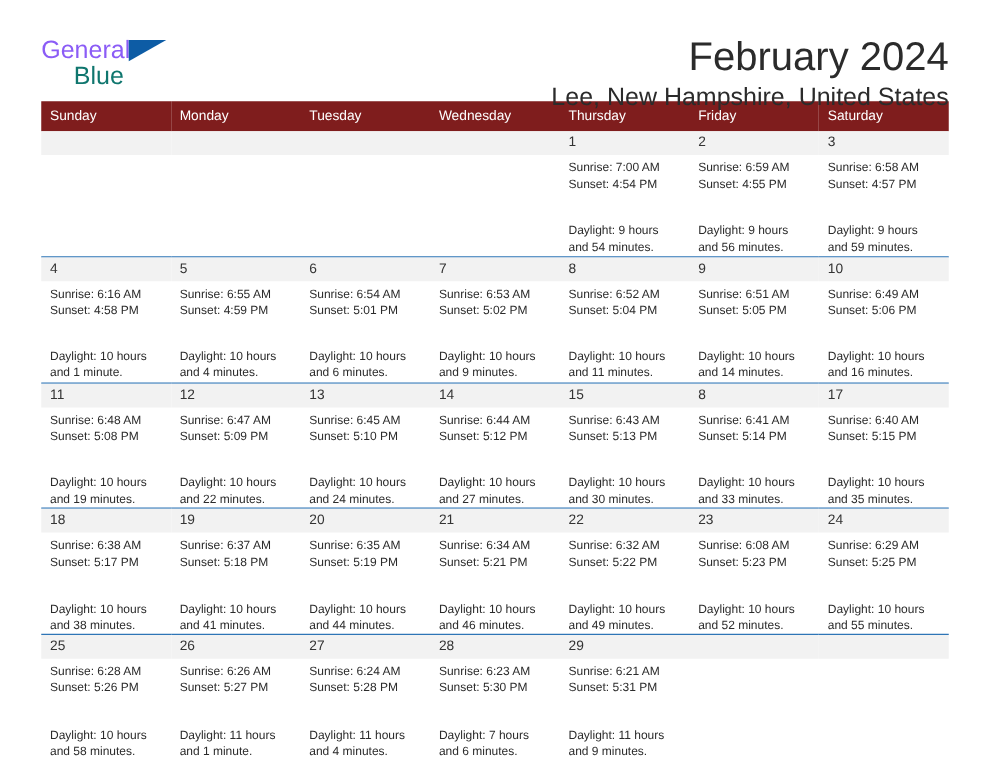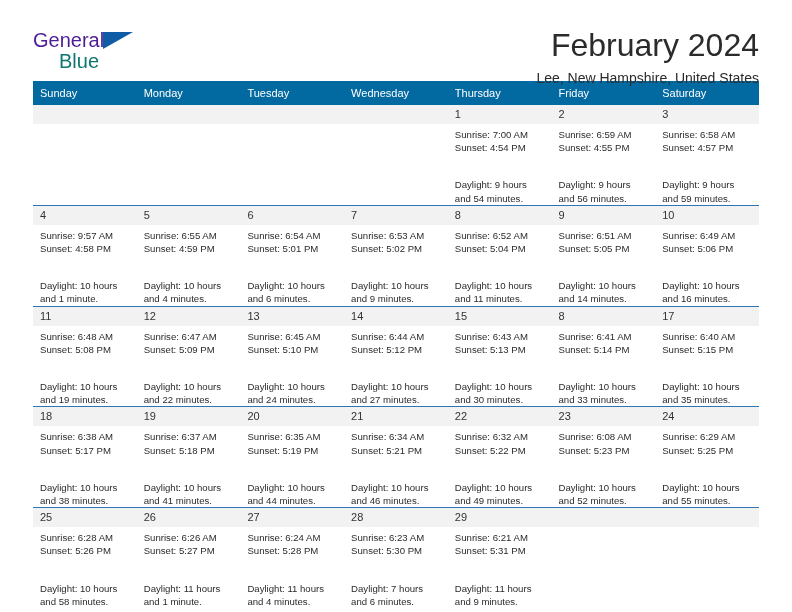--- a/index.html
+++ b/index.html
@@ -32,21 +32,21 @@
     box-sizing: border-box;
   }
   .logo {
     position: relative;
     width: 120px;
     height: 48px;
     flex: 0 0 auto;
   }
   .logo-general {
     font-size: 20px;
-    color: #4c1d95;
+    color: #8b5cf6;
     letter-spacing: 0px;
     line-height: 20px;
     display: block;
   }
   .logo-blue {
     font-size: 20px;
     color: #0f766e;
     line-height: 20px;
     display: block;
     margin-left: 26px;
@@ -66,38 +66,38 @@
     flex: 1 1 auto;
   }
   .title {
     font-size: 32px;
     color: #2b2b2b;
     line-height: 30px;
     font-weight: normal;
     margin: 0;
   }
   .subtitle {
-    font-size: 14px;
+    font-size: 20px;
     color: #2b2b2b;
     line-height: 18px;
     margin: 9px 0 0 0;
     font-weight: normal;
   }
 
   
   .calendar {
     width: 726px;
     margin-top: 13px;
     border-collapse: collapse;
     table-layout: fixed;
   }
   .calendar col { width: 103.71px; }
 
   .calendar thead th {
-    background: #0369a1;
+    background: #7f1d1d;
     color: #ffffff;
     font-size: 11px;
     font-weight: normal;
     text-align: left;
     padding: 6px 0 6px 7px;
     height: 21px;
     box-sizing: border-box;
     vertical-align: middle;
   }
 
@@ -245,21 +245,21 @@
               </div>
             </div>
           </td>
       </tr>
 
       <tr class="weekrow">
         <td>
             <div class="cell">
               <div class="daynum">4</div>
               <div class="detail">
-                <div>Sunrise: 9:57 AM</div>
+                <div>Sunrise: 6:16 AM</div>
                 <div>Sunset: 4:58 PM</div>
                 <div class="daylight">Daylight: 10 hours and 1 minute.</div>
               </div>
             </div>
           </td>
         <td>
             <div class="cell">
               <div class="daynum">5</div>
               <div class="detail">
                 <div>Sunrise: 6:55 AM</div>

